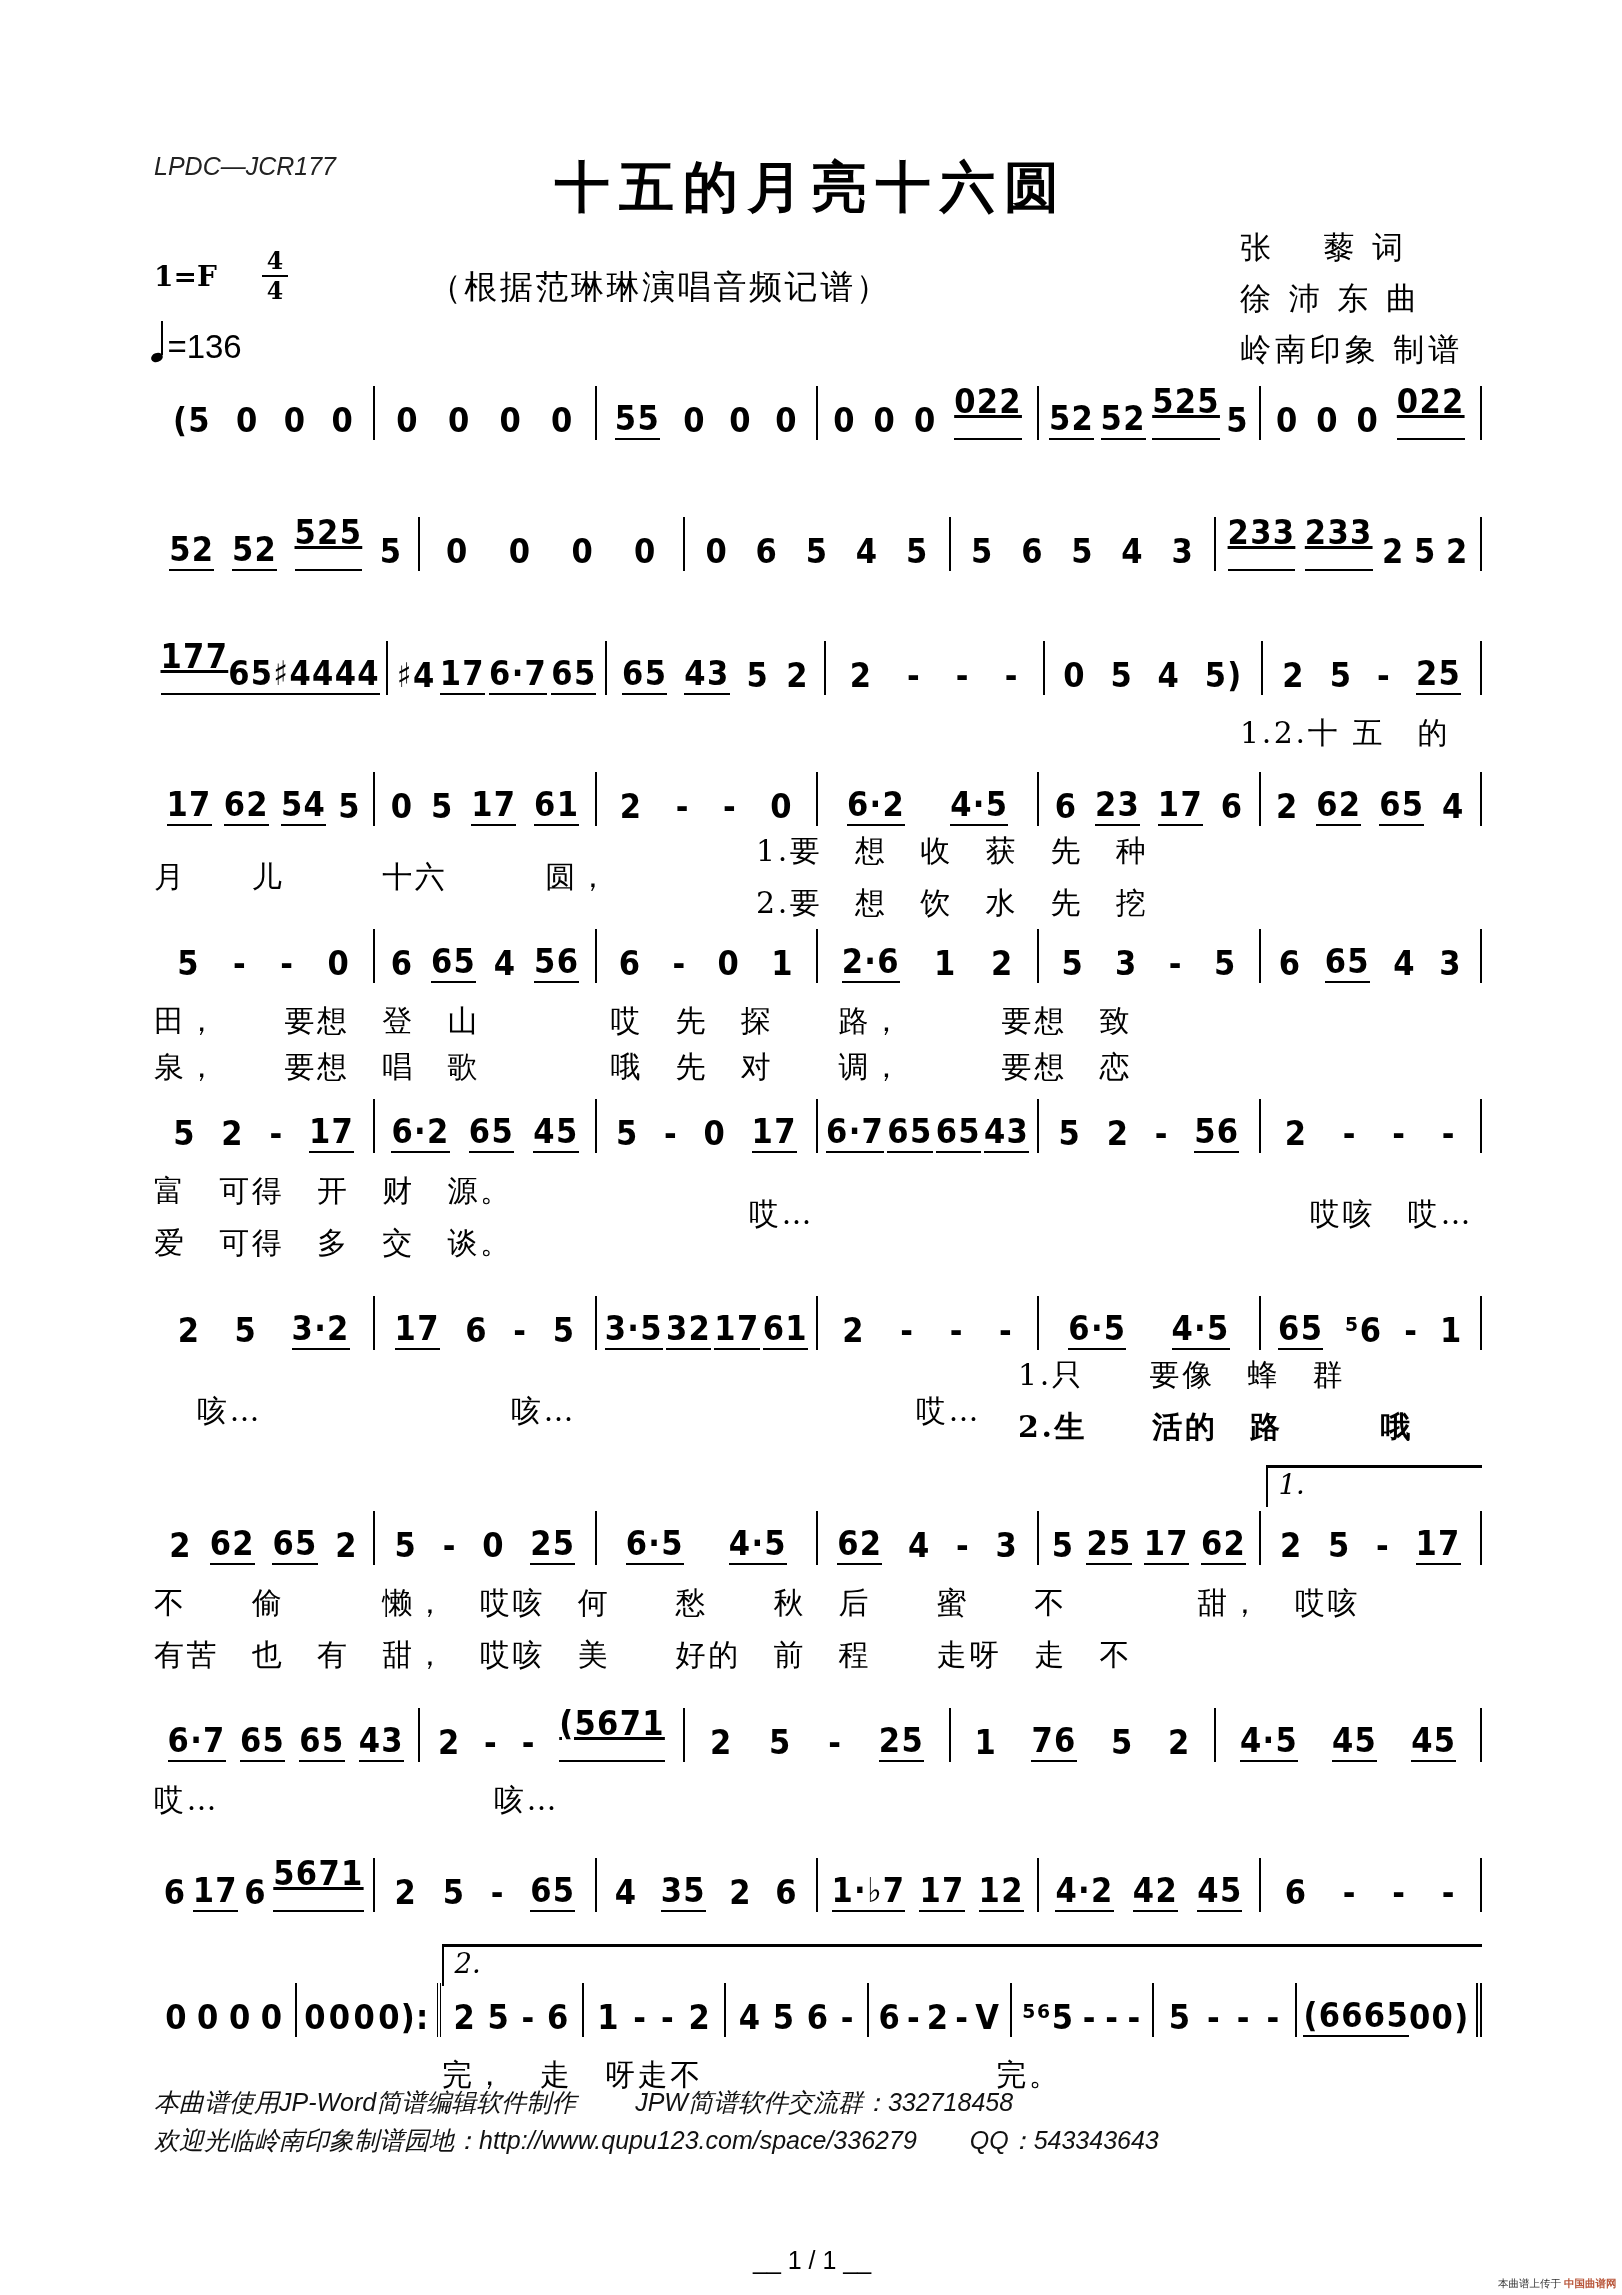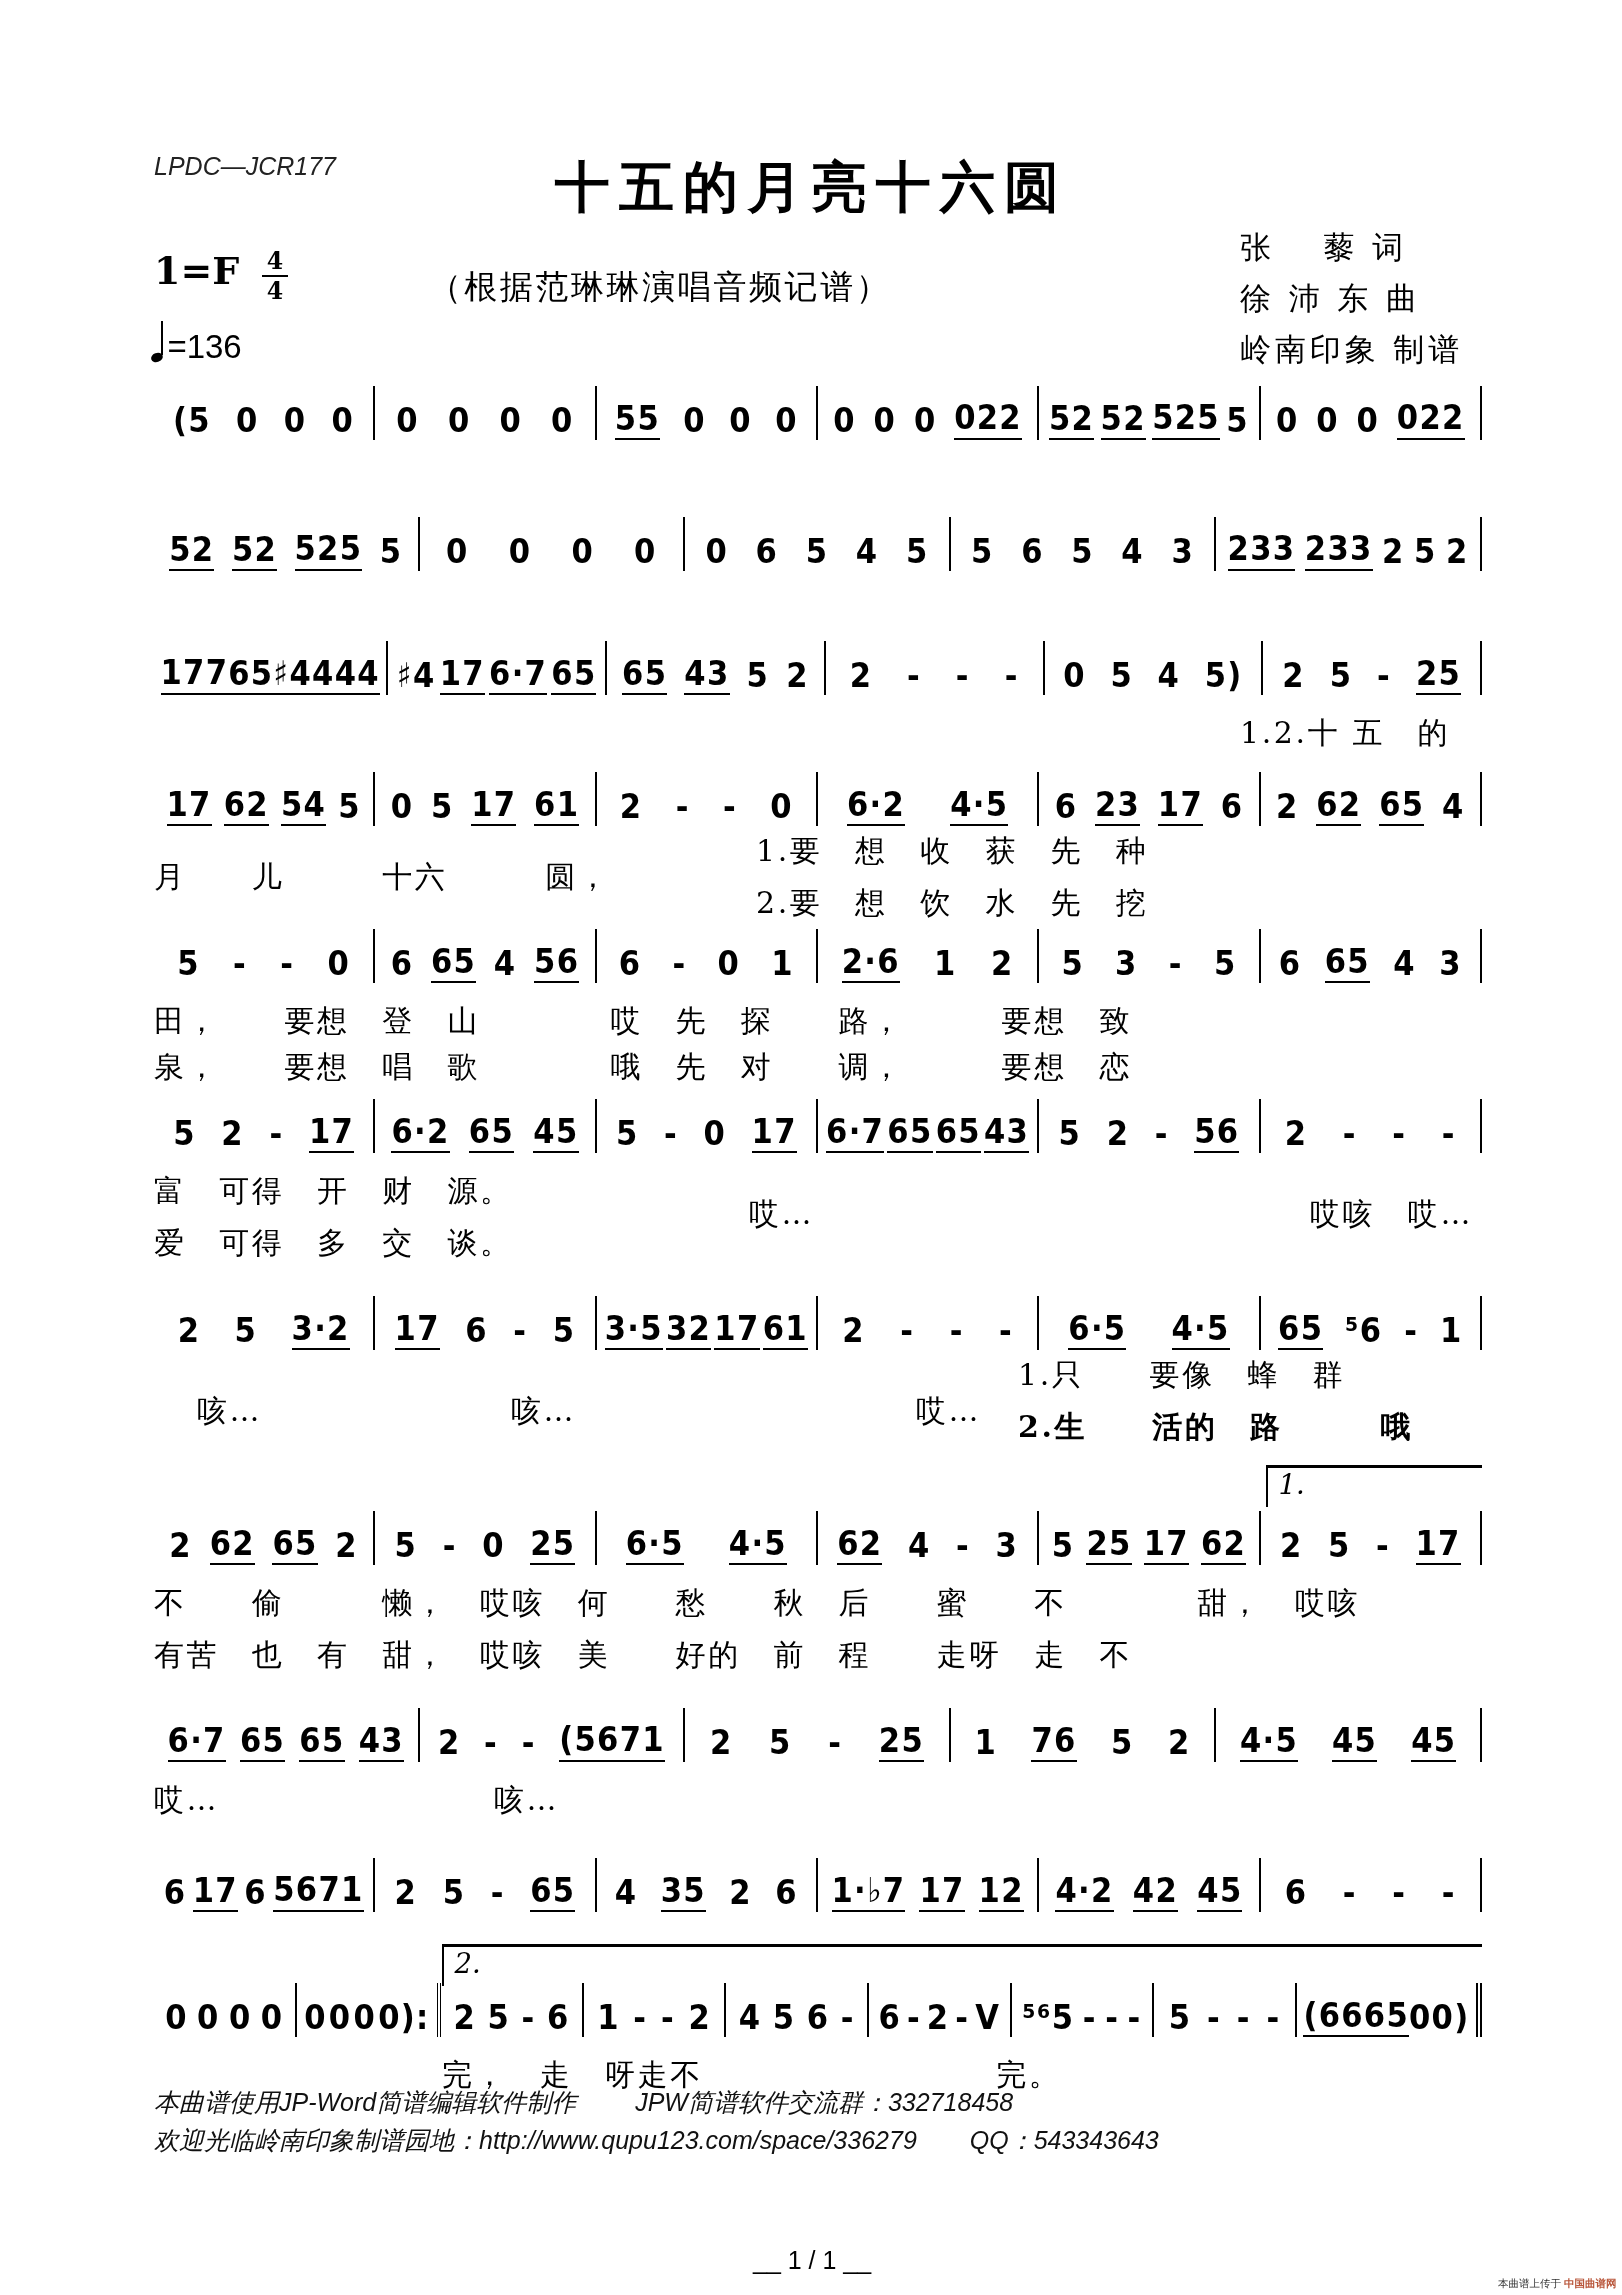--- a/index.html
+++ b/index.html
@@ -4,42 +4,42 @@
 <style>
   html, body { margin:0; padding:0; background:#ffffff; }
   body { width:1623px; height:2295px; position:relative; overflow:hidden; color:#000;
          font-family:"Liberation Sans", "DejaVu Sans", sans-serif; }
   .abs { position:absolute; }
   .code { left:154px; top:152px; font-size:25px; font-style:italic; color:#222; }
   .title { left:0; width:1623px; top:151px; text-align:center; font-size:55px; font-weight:bold;
            font-family:"DejaVu Serif", serif; letter-spacing:9.2px; }
   .subtitle { left:0; width:1320px; top:265px; text-align:center; font-size:33px;
               font-family:"DejaVu Serif", serif; letter-spacing:2.6px; }
-  .key { left:154px; top:248px; font-size:38px; font-weight:bold; font-family:"DejaVu Serif", serif; }
+  .key { left:154px; top:260px; font-size:28px; font-weight:bold; font-family:"DejaVu Serif", serif; }
   .timesig { left:262px; top:249px; width:26px; text-align:center; font-weight:bold; font-size:23.6px;
              line-height:25px; font-family:"DejaVu Serif", serif; }
   .timesig .line { border-top:2px solid #000; margin:1.3px 0; }
   .tempo { left:151px; top:324px; font-size:33px; }
   .tempo .note { display:inline-block; width:11.8px; height:9.2px; background:#000; border-radius:50%;
                  transform:rotate(-20deg); position:relative; top:3.9px; margin-right:2.6px; }
   .tempo .stem { display:inline-block; width:2px; height:34px; background:#000; position:relative;
                  left:-4.6px; top:-2.6px; }
   .credits { left:1240px; top:222px; font-size:31px; line-height:51px; font-family:"DejaVu Serif", serif;
              letter-spacing:3.9px; }
 
   .staff { left:154px; width:1328px; height:72px; }
   .staff-row { position:absolute; left:0; right:0; top:13px; display:flex; align-items:flex-end;
                font-weight:bold; font-size:34px; font-family:"DejaVu Sans Condensed","DejaVu Sans", sans-serif; }
   .measure { flex:1; display:flex; justify-content:space-around; align-items:flex-end;
              border-right:2px solid #000; height:54px; padding:0 6.5px; box-sizing:border-box; }
   .measure.repeat-end { border-right:4.6px double #000; }
   .measure.final { border-right:6.5px double #000; }
   .note { position:relative; line-height:39px; white-space:nowrap; letter-spacing:1.3px; }
   .note.u1 { border-bottom:2.6px solid #000; }
-  .note.u2 { border-bottom:2.6px double #000; padding-bottom:1px; }
+  .note.u2 { border-bottom:2.6px double #000; padding-bottom:17px;text-decoration:underline; }
   .lyric { font-size:30px; font-family:"DejaVu Serif", serif; letter-spacing:2.6px; white-space:pre; }
   .ending { position:absolute; border-top:3.3px solid #000; border-left:2px solid #000; height:39px;
             font-size:27.5px; font-style:italic; padding-left:10.5px; font-family:"DejaVu Serif", serif; }
   .footer { left:154px; font-size:25px; font-style:italic; color:#111; }
   .pagenum { left:753px; top:2246px; font-size:25px; }
   .watermark { left:1498px; top:2277px; font-size:10.5px; color:#333; }
   .watermark b { color:#b9563a; }
 </style>
 </head>
 <body>

